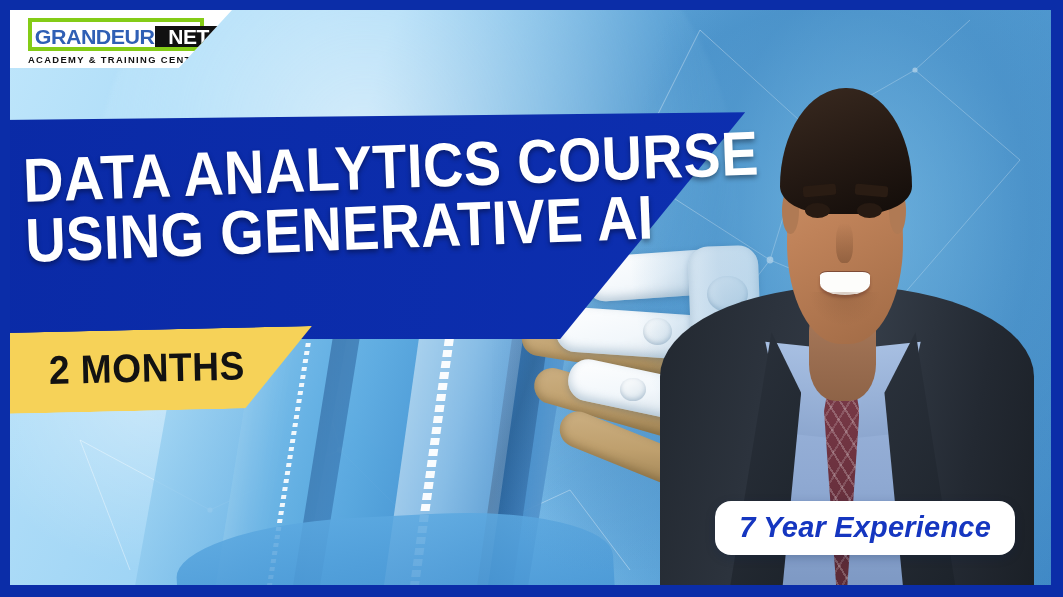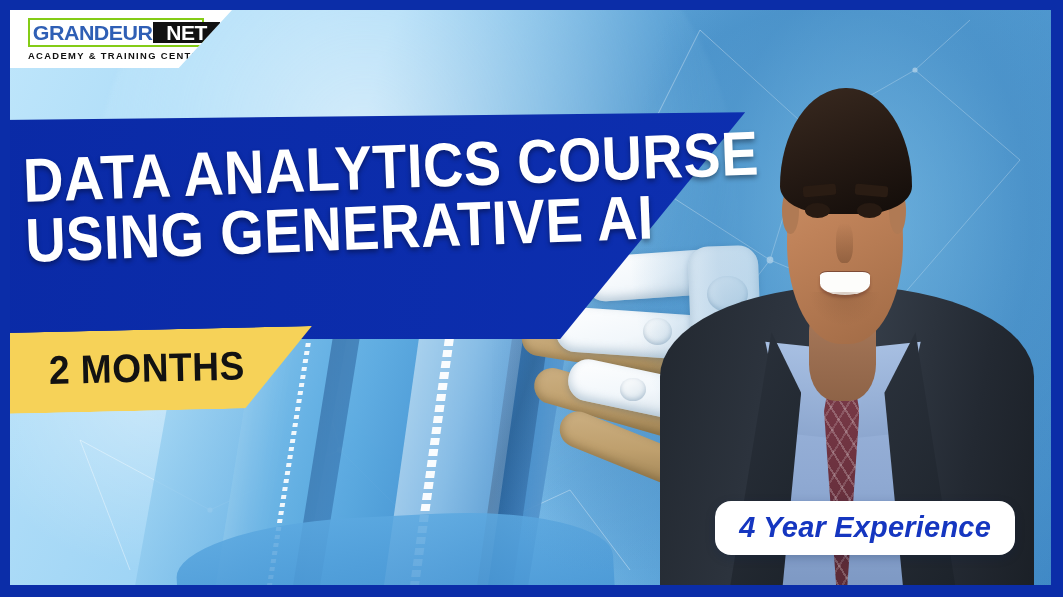--- a/index.html
+++ b/index.html
@@ -187,21 +187,21 @@
     position:absolute;left:10px;top:10px;
     width:222px;height:58px;
     background:#ffffff;
     clip-path:polygon(0 0, 100% 0, 76% 100%, 0 100%);
     padding-right:0;
   }
   .logo-inner{
     position:absolute;left:18px;top:8px;width:176px;
   }
   .logo-box{
-    border:2px solid #84cc16;display:flex;align-items:center;height:25px;background:#fff;
+    border:4px solid #84cc16;display:flex;align-items:flex-end;height:25px;background:#fff;
   }
   .logo-grandeur{
     color:#2f5fb5;font-weight:bold;font-size:21px;line-height:21px;
     letter-spacing:-.5px;padding:0 2px 0 4px;
     font-family:"Liberation Sans", sans-serif;
     transform:scaleX(1.02);
   }
   .logo-net{
     background:#111;color:#fff;font-weight:bold;font-size:21px;line-height:21px;
     padding:0 13px;letter-spacing:-.5px;
@@ -376,21 +376,21 @@
   <div class="headline">
     <div class="line l1">DATA ANALYTICS COURSE</div>
     <div class="line l2">USING GENERATIVE AI</div>
   </div>
 
   <div class="badge-yellow">
     <span>2 MONTHS</span>
   </div>
 
   <div class="pill">
-    <span>4 Year Experience</span>
+    <span>7 Year Experience</span>
   </div>
 
   <div class="logo-plate">
     <div class="logo-inner">
       <div class="logo-box">
         <div class="logo-grandeur">GRANDEUR</div>
         <div class="logo-net">NET</div>
       </div>
       <div class="logo-sub">ACADEMY &amp; TRAINING CENTRE</div>
     </div>

